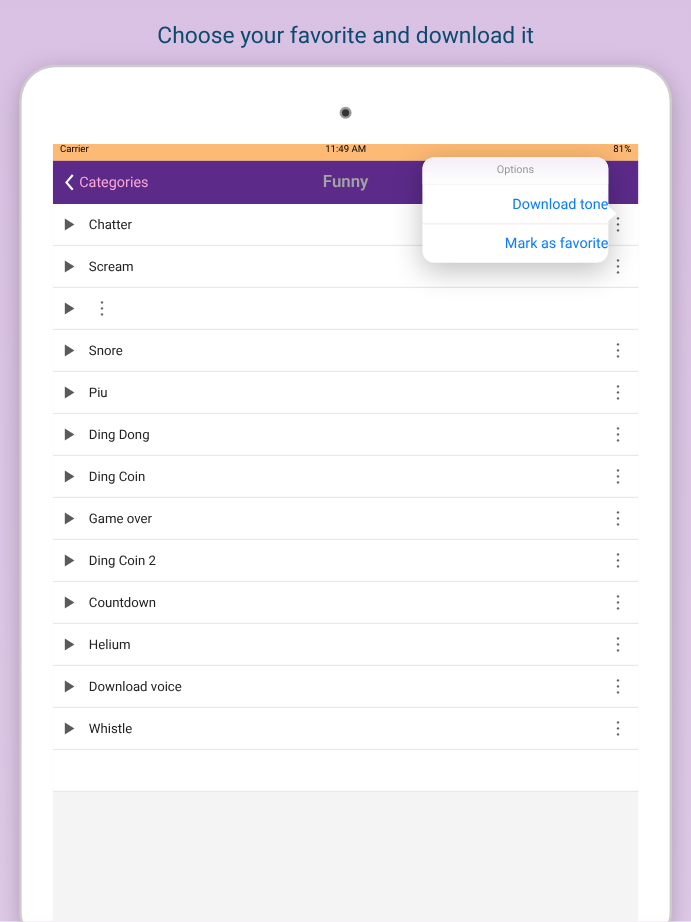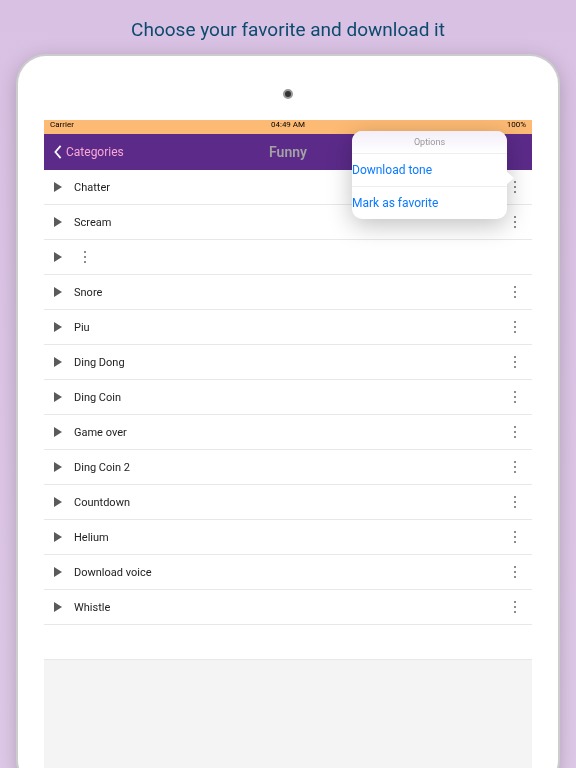--- a/index.html
+++ b/index.html
@@ -16,36 +16,36 @@
 .title{position:absolute;left:50%;transform:translateX(-50%);color:#a3a3a3;font-size:14px;font-weight:600}
 .list{background:#fff}
 .row{height:35px;display:flex;align-items:center;border-bottom:1px solid #e8e8e8;padding-left:10px;padding-right:6px}
 .play{width:0;height:0;border-left:8px solid #5a5a5a;border-top:5px solid transparent;border-bottom:5px solid transparent;margin-right:12px;flex-shrink:0}
 .label{flex:1;font-size:11px;color:#222}
 .more{width:22px;height:22px;display:flex;align-items:center;justify-content:center;cursor:pointer}
 .more span{display:block;width:2.5px;height:2.5px;background:#666;border-radius:50%;box-shadow:0 -5px 0 #666,0 5px 0 #666}
 .popover{position:absolute;top:11px;right:25px;width:155px;background:#fff;border-radius:10px;box-shadow:0 6px 24px rgba(0,0,0,.25);z-index:10}
 .popover::after{content:"";position:absolute;right:-7px;top:40px;width:0;height:0;border-left:8px solid #fff;border-top:7px solid transparent;border-bottom:7px solid transparent}
 .pop-head{text-align:center;font-size:9px;color:#999;padding:6px 17px;background:linear-gradient(180deg,#f4eef8,#fff);border-radius:10px 10px 0 0;border-bottom:1px solid #eee}
-.pop-item{text-align:left;font-size:12px;color:#0b7bff;padding:9px 0;border-bottom:1px solid #eee}
+.pop-item{text-align:right;font-size:12px;color:#0b7bff;padding:9px 0;border-bottom:1px solid #eee}
 .pop-item:last-child{border-bottom:none}
 </style>
 </head>
 <body>
 
 <div class="promo-text">Choose your favorite and download it</div>
 
 <div class="device-frame">
   <div class="camera"></div>
   <div class="screen">
 
     <div class="status">
       <span>Carrier</span>
-      <span class="center">04:49 AM</span>
-      <span>100%</span>
+      <span class="center">11:49 AM</span>
+      <span>81%</span>
     </div>
 
     <div class="navbar">
       <div class="back">
         <svg viewBox="0 0 10 16">
             <path d="M8 1L2 8l6 7" stroke="#fff" stroke-width="2" fill="none"></path>
           </svg>
         <span>Categories</span>
       </div>
       <div class="title">Funny</div>

